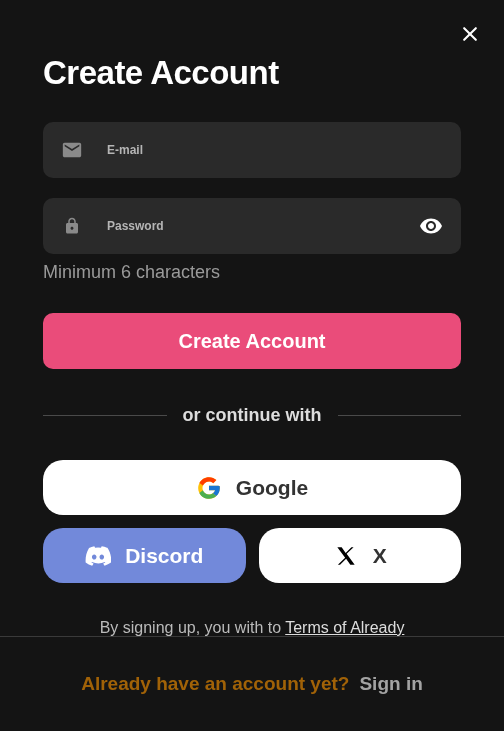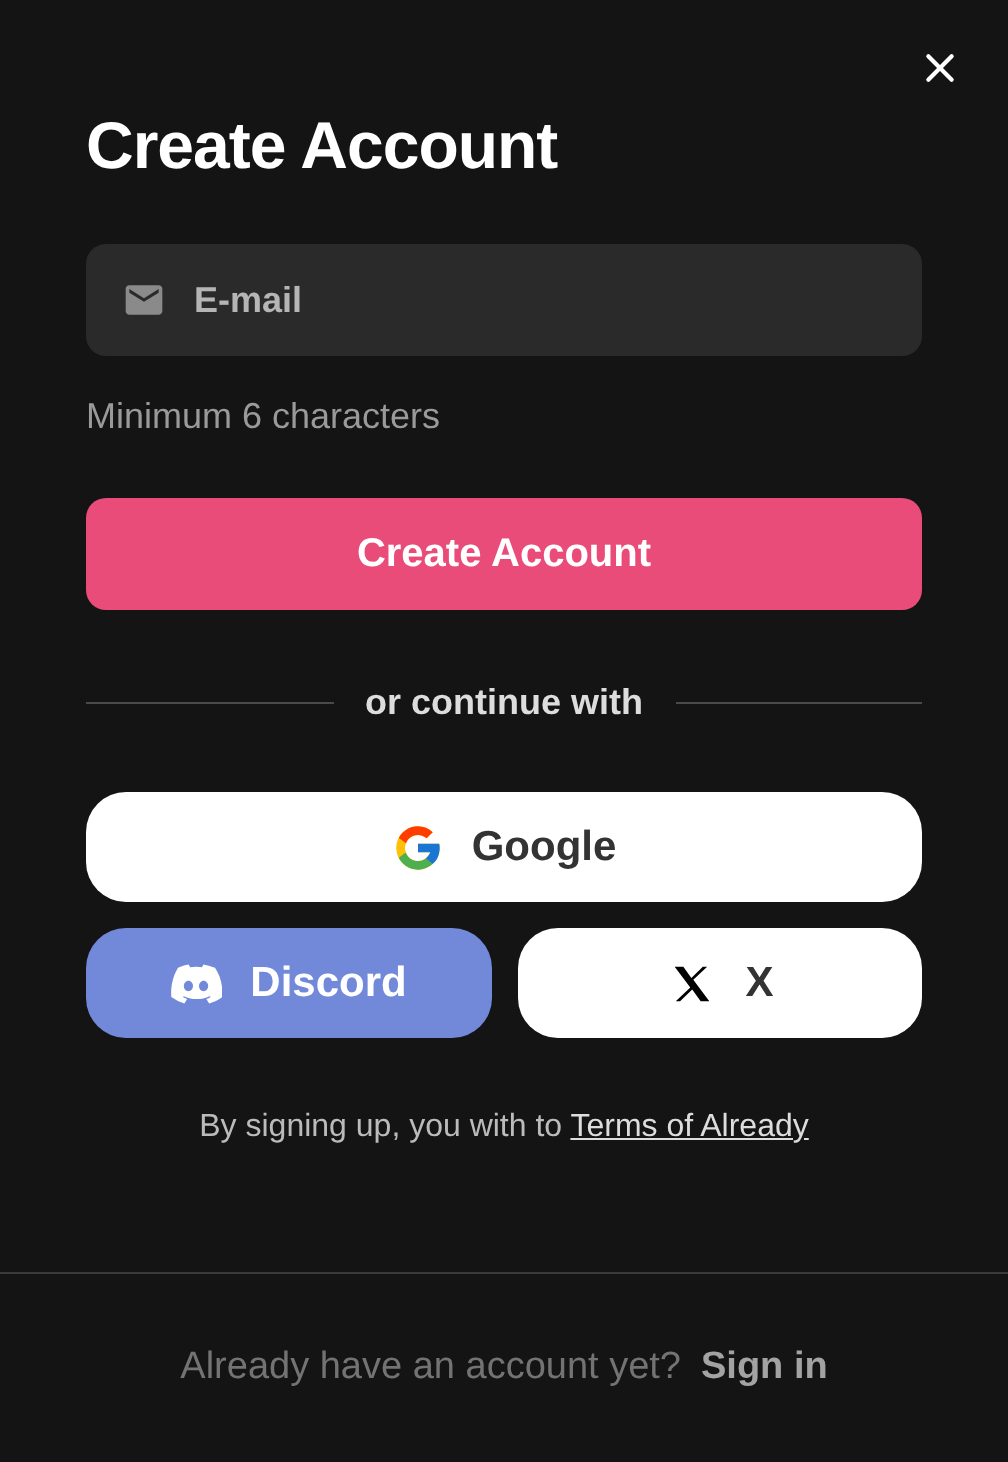--- a/index.html
+++ b/index.html
@@ -61,23 +61,24 @@
       justify-content: center;
       margin-right: 14px;
       color: #8a8a8a;
     }
     .input-field {
       flex: 1;
       background: transparent;
       border: none;
       outline: none;
       color: #fff;
-      font-size: 18px;
+      font-size: 12px;
       font-weight: 600;
       font-family: inherit;
+      margin-left: 10px;
     }
     .input-field::placeholder {
       color: #b5b5b5;
       font-weight: 600;
     }
     .eye-icon {
       width: 24px;
       height: 24px;
       display: flex;
       align-items: center;
@@ -183,23 +184,23 @@
       bottom: 0;
       left: 0;
       right: 0;
       height: 94px;
       display: flex;
       align-items: center;
       justify-content: center;
       gap: 10px;
     }
     .footer-text {
-      color: #737373;
+      color: #a16207;
       font-size: 19px;
-      font-weight: 400;
+      font-weight: 700;
     }
     .signin-link {
       color: #a3a3a3;
       font-size: 19px;
       font-weight: 700;
       cursor: pointer;
       text-align: center;
     }
   </style>
 </head>
@@ -217,20 +218,33 @@
 
   <div class="input-wrapper">
     <span class="input-icon">
       <svg viewBox="0 0 24 24" width="22" height="22" fill="#8a8a8a">
         <path d="M20 4H4c-1.1 0-2 .9-2 2v12c0 1.1.9 2 2 2h16c1.1 0 2-.9 2-2V6c0-1.1-.9-2-2-2zm0 4l-8 5-8-5V6l8 5 8-5v2z"></path>
       </svg>
     </span>
     <input class="input-field" type="email" placeholder="E-mail" style="">
   </div>
 
+  <div class="input-wrapper password">
+    <span class="input-icon">
+      <svg viewBox="0 0 24 24" width="18" height="22" fill="#8a8a8a">
+        <path d="M18 8h-1V6c0-2.76-2.24-5-5-5S7 3.24 7 6v2H6c-1.1 0-2 .9-2 2v10c0 1.1.9 2 2 2h12c1.1 0 2-.9 2-2V10c0-1.1-.9-2-2-2zm-6 9c-1.1 0-2-.9-2-2s.9-2 2-2 2 .9 2 2-.9 2-2 2zM9 8V6c0-1.66 1.34-3 3-3s3 1.34 3 3v2H9z"></path>
+      </svg>
+    </span>
+    <input class="input-field" type="password" placeholder="Password" style="">
+    <span class="eye-icon">
+      <svg viewBox="0 0 24 24" width="24" height="24" fill="#fff">
+        <path d="M12 4.5C7 4.5 2.73 7.61 1 12c1.73 4.39 6 7.5 11 7.5s9.27-3.11 11-7.5c-1.73-4.39-6-7.5-11-7.5zM12 17c-2.76 0-5-2.24-5-5s2.24-5 5-5 5 2.24 5 5-2.24 5-5 5zm0-8c-1.66 0-3 1.34-3 3s1.34 3 3 3 3-1.34 3-3-1.34-3-3-3z"></path>
+      </svg>
+    </span>
+  </div>
 
   <div class="helper-text">Minimum 6 characters</div>
 
   <button class="primary-btn">Create Account</button>
 
   <div class="divider">
     <div class="divider-line"></div>
     <span class="divider-text">or continue with</span>
     <div class="divider-line"></div>
   </div>

